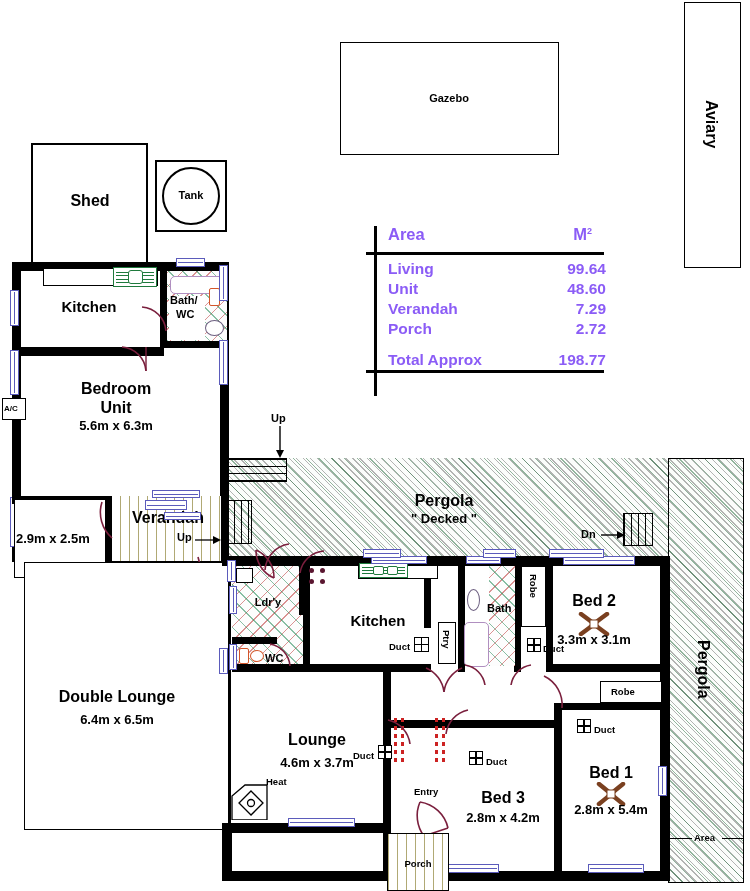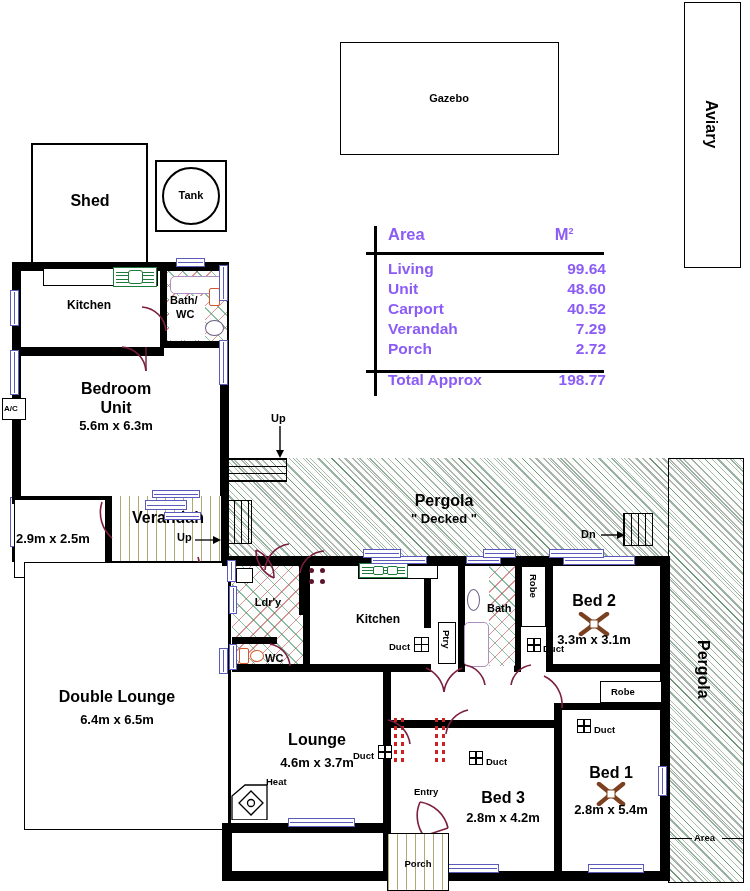--- a/index.html
+++ b/index.html
@@ -9,21 +9,21 @@
   
   .box{position:absolute;box-sizing:border-box;}
   .wall{position:absolute;background:#000;}
   .thinbox{position:absolute;box-sizing:border-box;border:2px solid #000;background:#fff;}
   .hairbox{position:absolute;box-sizing:border-box;border:1px solid #000;background:#fff;}
   .lbl{position:absolute;color:#000;font-weight:bold;white-space:nowrap;}
   .ctr{transform:translateX(-50%);}
 
   
   .t-room{font-size:16px;}
-  .t-roomS{font-size:12px;}
+  .t-roomS{font-size:15px;}
   .t-dim{font-size:13px;}
   .t-sm{font-size:11px;}
   .t-xs{font-size:9.5px;}
   .t-tiny{font-size:8px;}
   .t-gaz{font-size:11px;font-weight:bold;}
   .t-shed{font-size:16px;}
 
   
   .deck{
     position:absolute;box-sizing:border-box;
@@ -115,38 +115,34 @@
 
   <div class="tbl-vrule"></div>
   <div class="tbl-rule1"></div>
   <div class="tbl-rule2"></div>
 
   <div id="area-table">
     <table>
       <tbody>
           <tr>
         <td style="padding-left:22px;font-size:16.5px;">Area</td>
-        <td class="v" style="font-size:16.5px;padding-right:14px;text-align:center;">
+        <td class="v" style="font-size:16.5px;padding-right:14px;">
           <span>M</span><span class="sup">2</span>
         </td>
       </tr>
       <tr style="height:14px;">
             <td colspan="2"></td>
           </tr>
       <tr>
         <td style="padding-left:22px;">Living</td>
         <td class="v">99.64</td>
       </tr>
       <tr>
         <td style="padding-left:22px;">Unit</td>
         <td class="v">48.60</td>
-      </tr>
-      <tr>
-        <td style="padding-left:22px;">Carport</td>
-        <td class="v">40.52</td>
       </tr>
       <tr>
         <td style="padding-left:22px;">Verandah</td>
         <td class="v">7.29</td>
       </tr>
       <tr>
         <td style="padding-left:22px;">Porch</td>
         <td class="v">2.72</td>
       </tr>
       <tr style="height:11px;">

